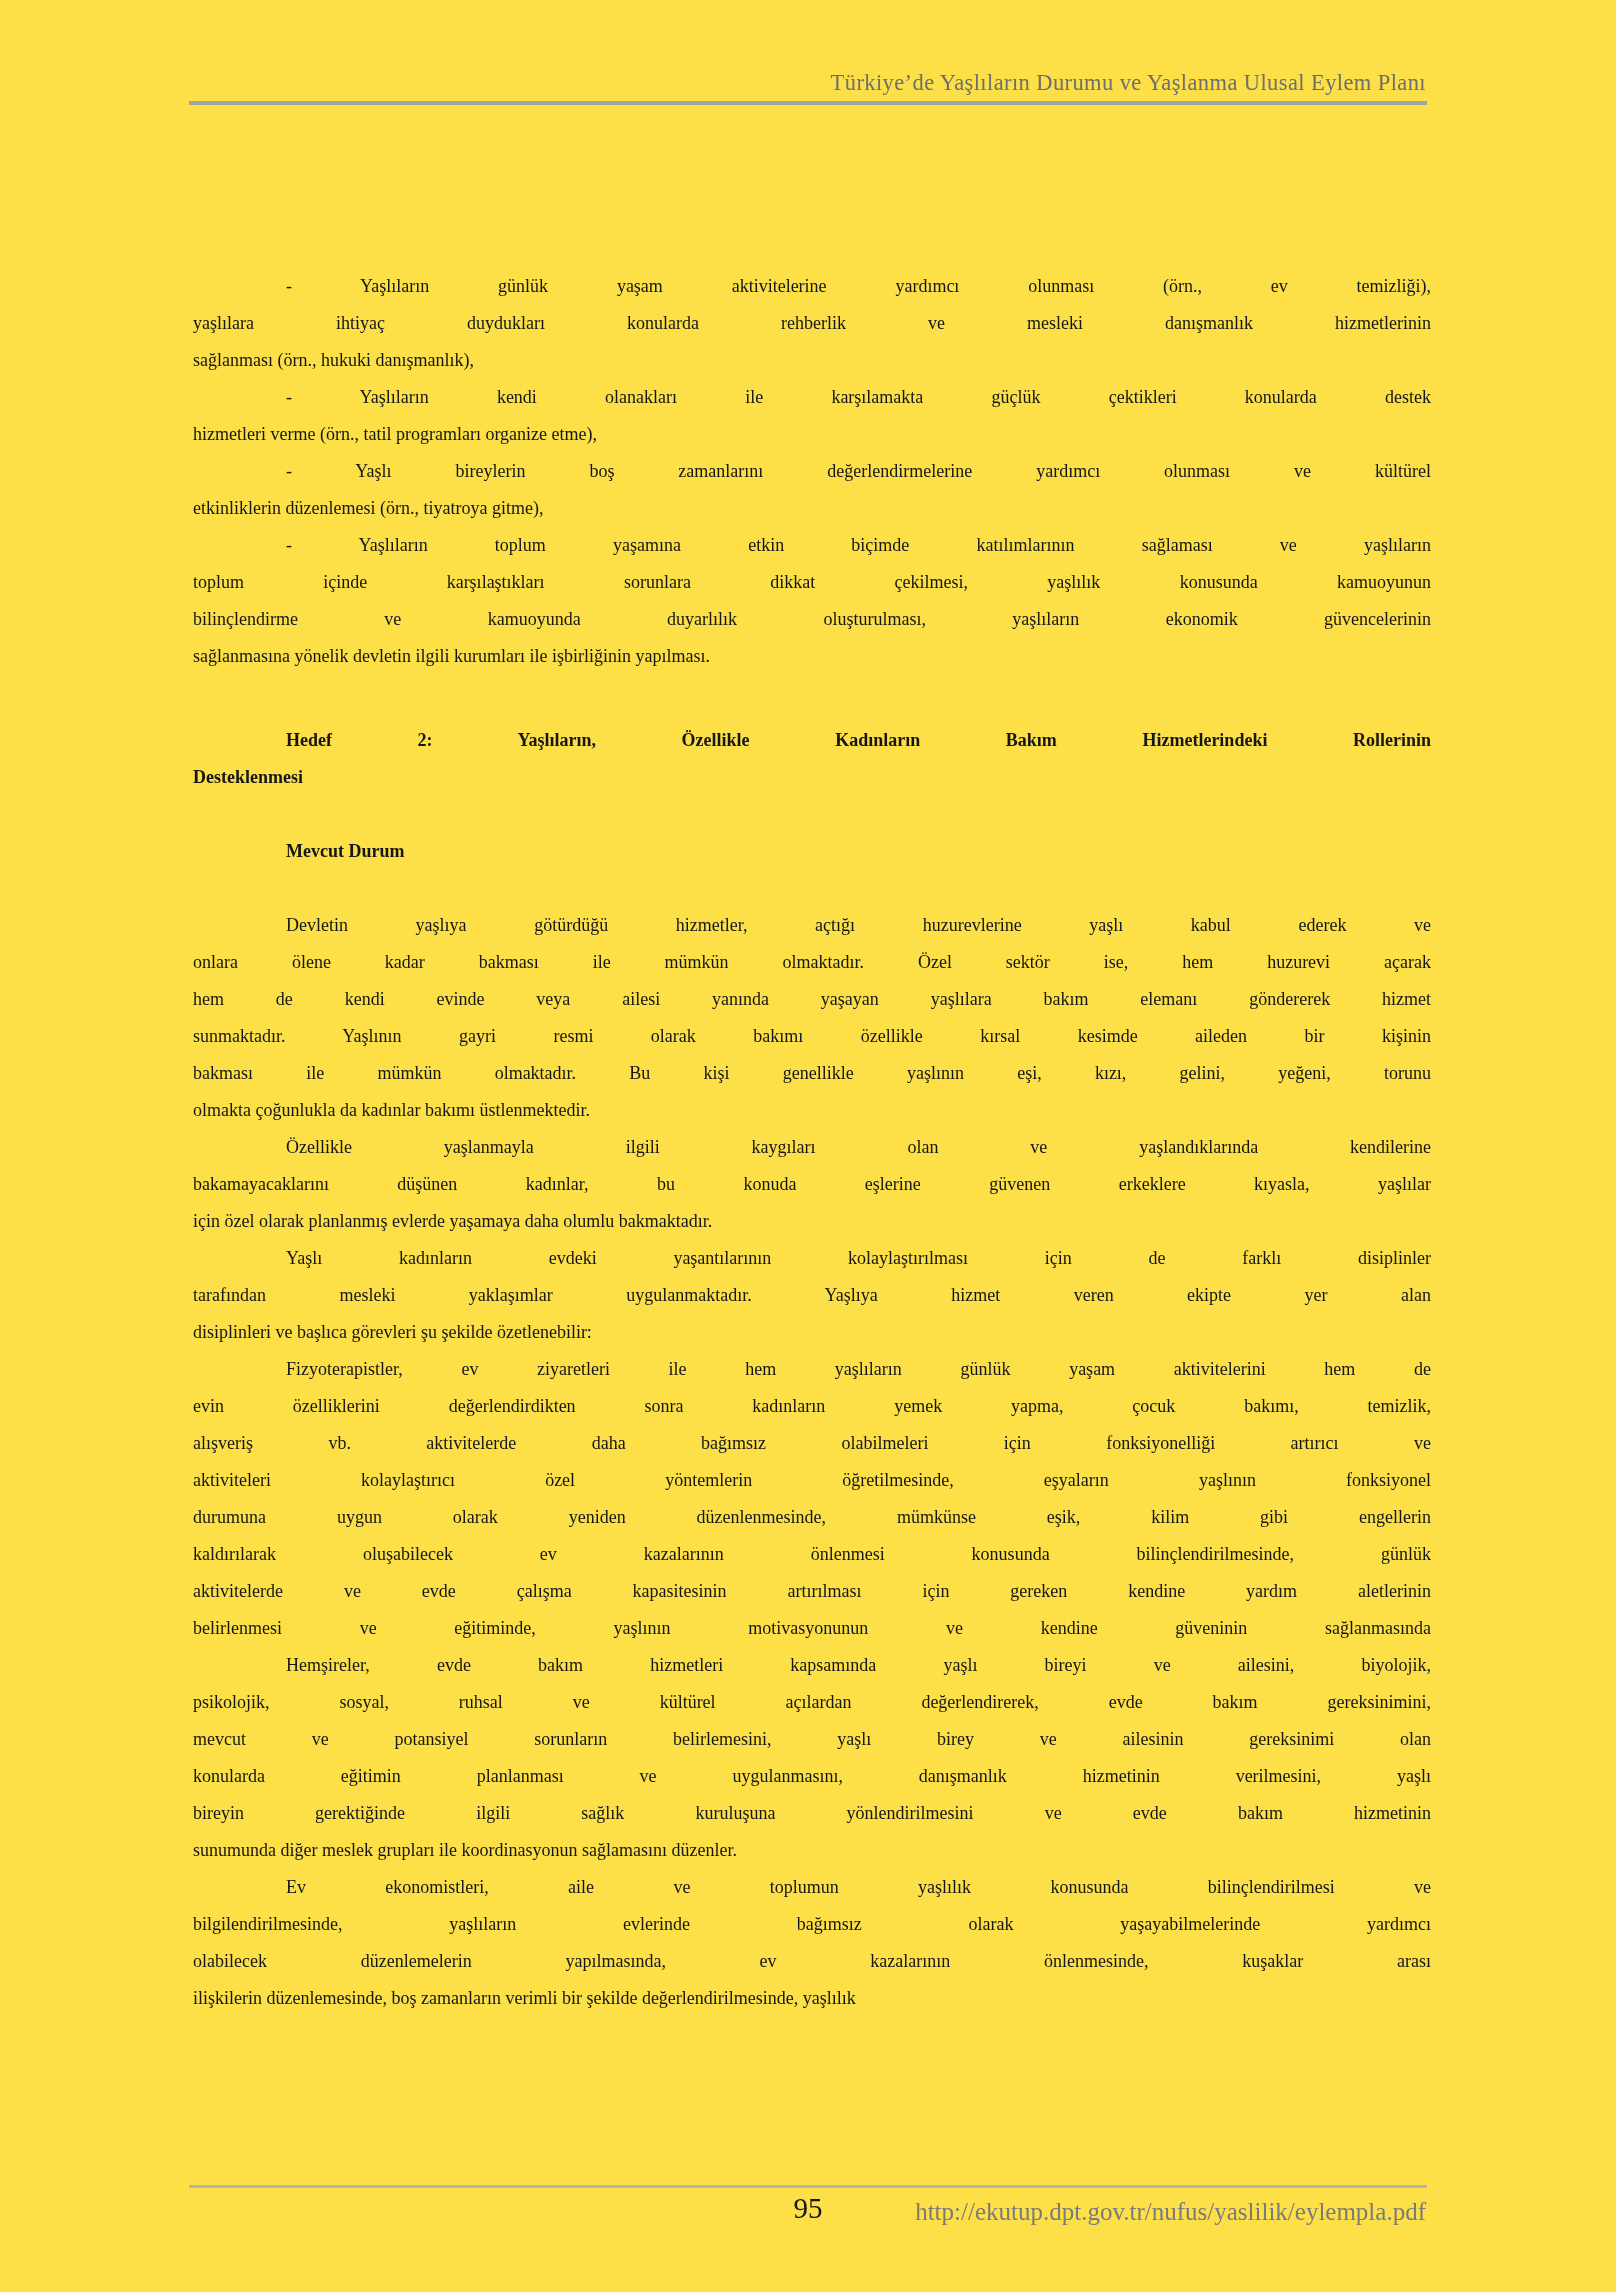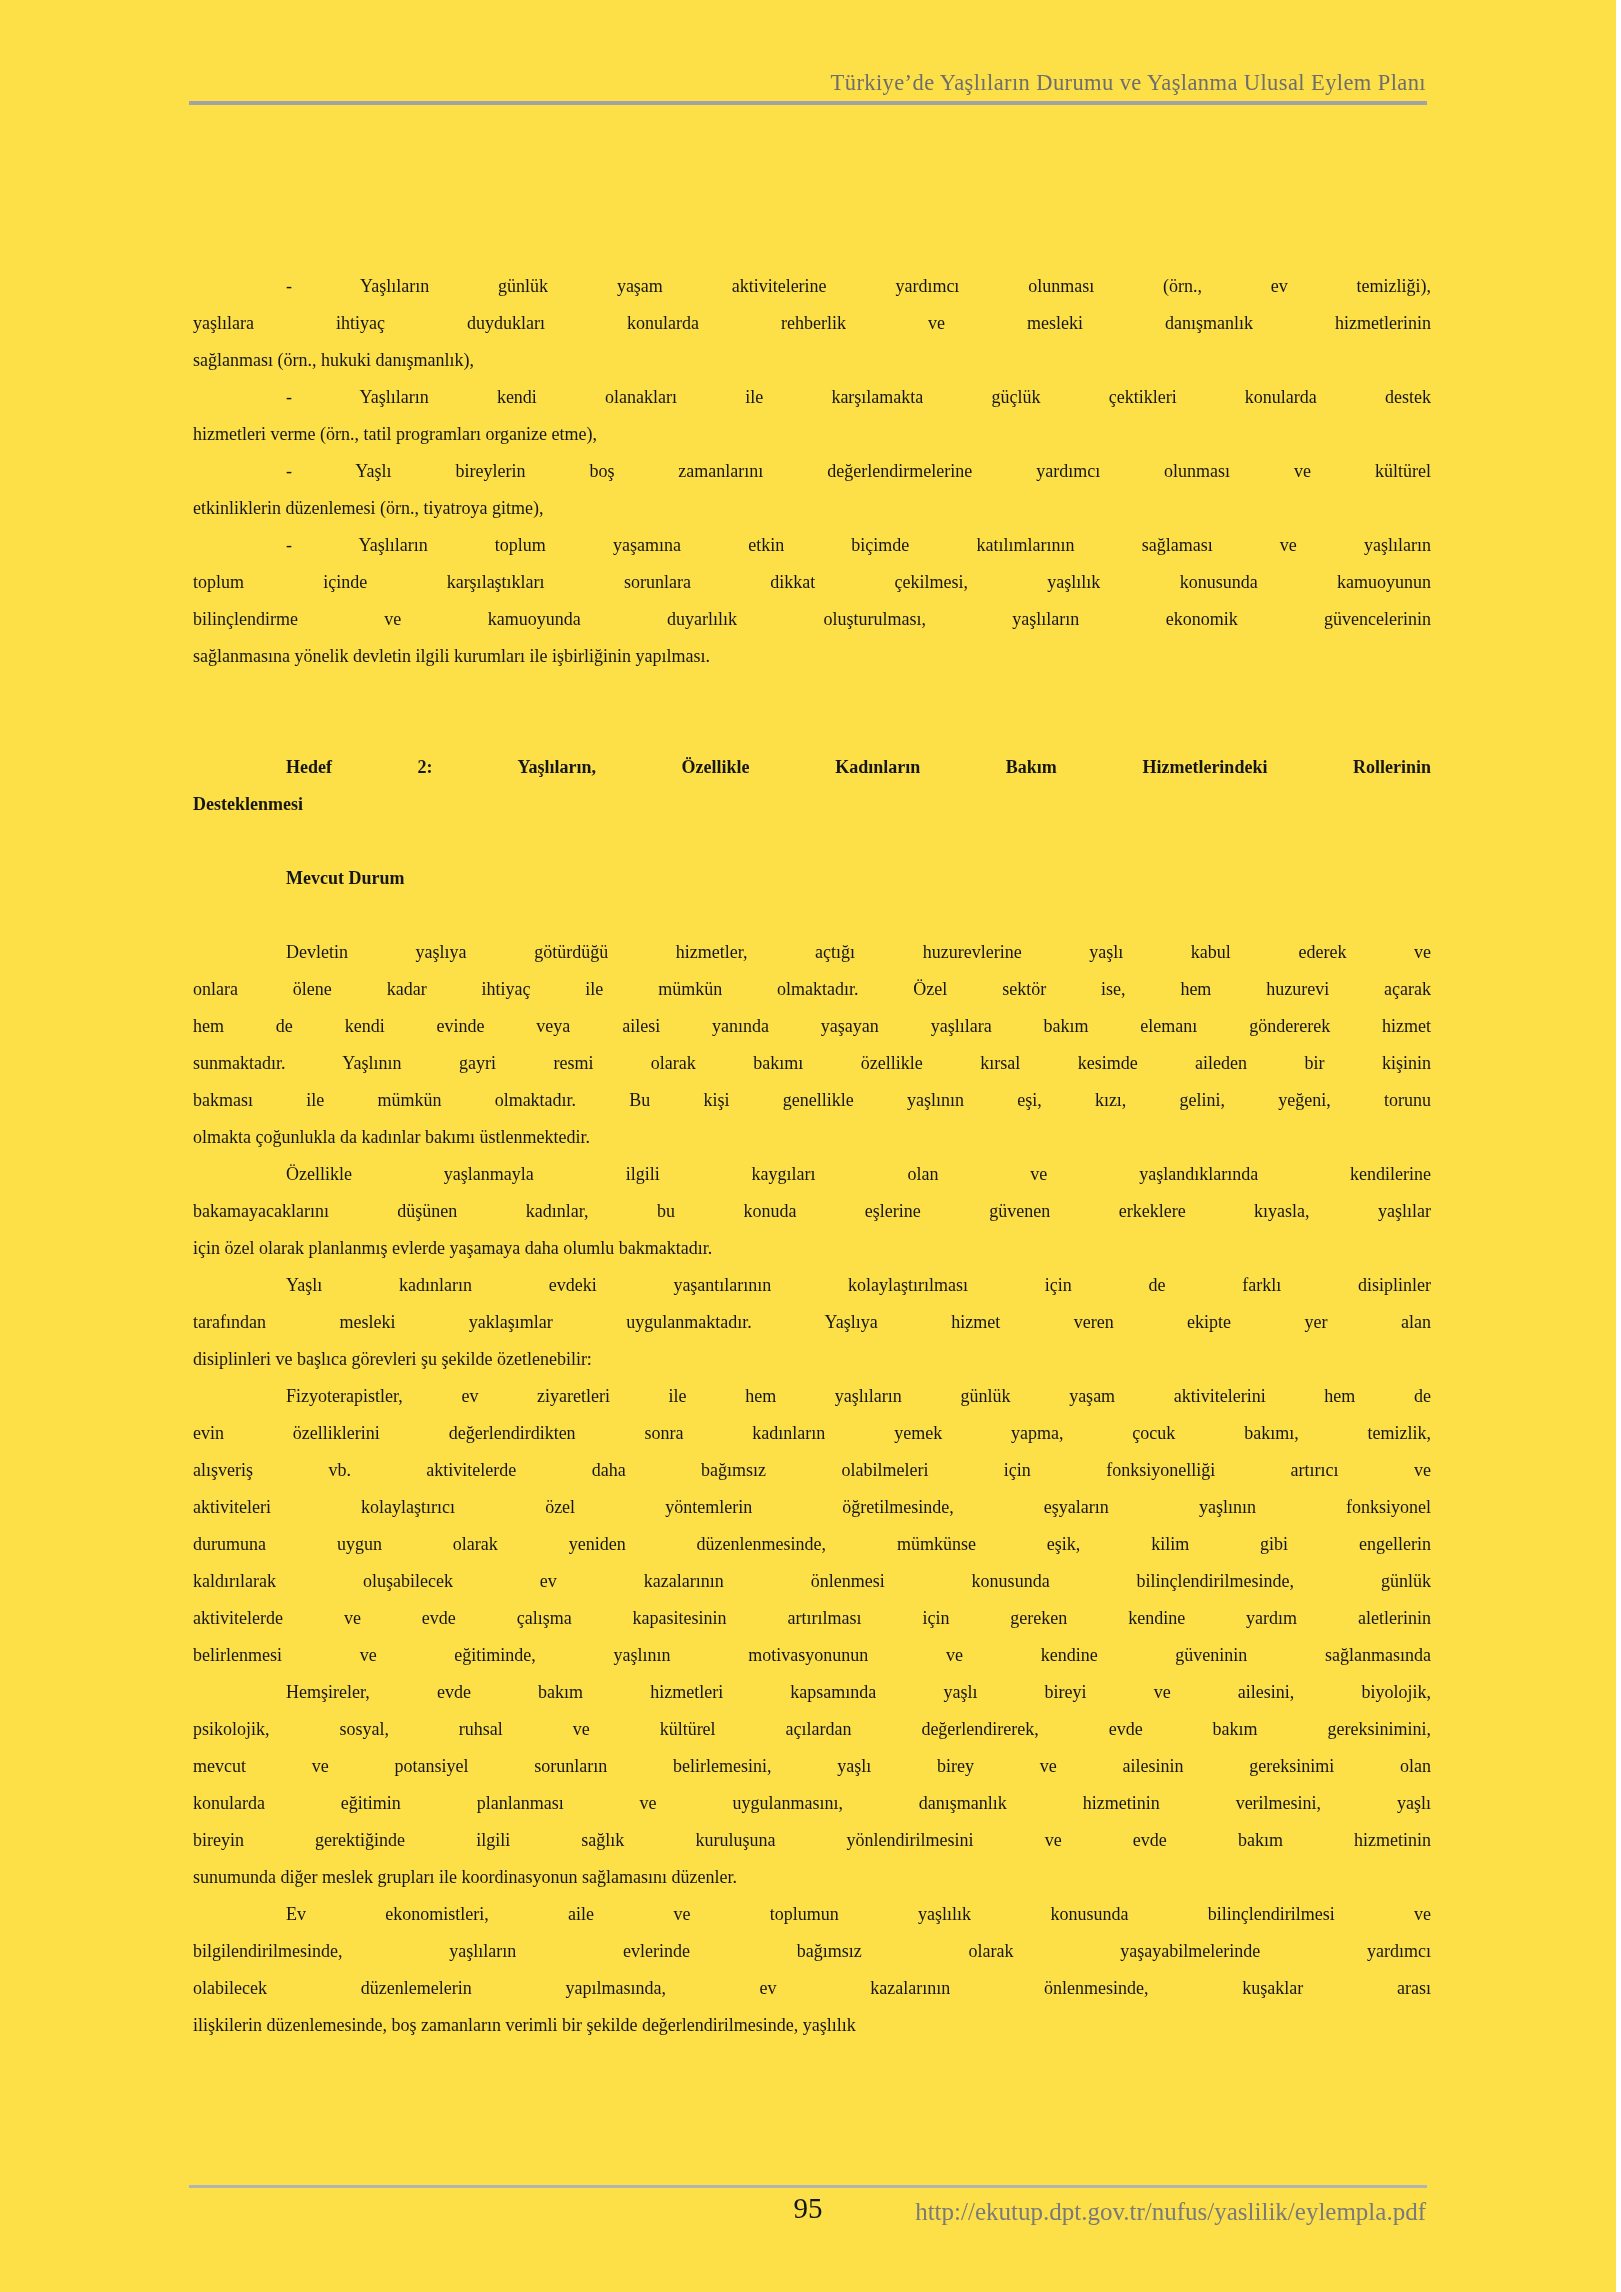--- a/index.html
+++ b/index.html
@@ -28,21 +28,21 @@
     top: 101px; left: 189px; right: 189px;
     height: 3.9px;
     background: var(--rule, #a3a3a3);
   }
   .content {
     position: absolute;
     top: 268px; left: 193px;
     width: 1238px;
   }
   .para { margin: 0; }
-  .para.heading    { margin-top: 74px; font-weight: bold; }
+  .para.heading    { margin-top: 47px; font-weight: bold; }
   .para.subheading { margin-top: 37px; font-weight: bold; }
   .para.subheading + .para.body { margin-top: 37px; }
   .ln {
     font-size: 18px;
     line-height: 37px;
     text-align: justify;
     text-align-last: justify;
   }
   .ln.last  { text-align-last: left; }
   .ln.first { text-indent: 93px; }
@@ -98,21 +98,21 @@
       </div>
       <div class="para heading">
         <div class="ln first">Hedef 2: Yaşlıların, Özellikle Kadınların Bakım Hizmetlerindeki Rollerinin</div>
         <div class="ln last">Desteklenmesi</div>
       </div>
       <div class="para subheading">
         <div class="ln first last">Mevcut Durum</div>
       </div>
       <div class="para body">
         <div class="ln first">Devletin yaşlıya götürdüğü hizmetler, açtığı huzurevlerine yaşlı kabul ederek ve</div>
-        <div class="ln">onlara ölene kadar ihtiyaç ile mümkün olmaktadır. Özel sektör ise, hem huzurevi açarak</div>
+        <div class="ln">onlara ölene kadar bakması ile mümkün olmaktadır. Özel sektör ise, hem huzurevi açarak</div>
         <div class="ln">hem de kendi evinde veya ailesi yanında yaşayan yaşlılara bakım elemanı göndererek hizmet</div>
         <div class="ln">sunmaktadır. Yaşlının gayri resmi olarak bakımı özellikle kırsal kesimde aileden bir kişinin</div>
         <div class="ln">bakması ile mümkün olmaktadır. Bu kişi genellikle yaşlının eşi, kızı, gelini, yeğeni, torunu</div>
         <div class="ln last">olmakta çoğunlukla da kadınlar bakımı üstlenmektedir.</div>
       </div>
       <div class="para body">
         <div class="ln first">Özellikle yaşlanmayla ilgili kaygıları olan ve yaşlandıklarında kendilerine</div>
         <div class="ln">bakamayacaklarını düşünen kadınlar, bu konuda eşlerine güvenen erkeklere kıyasla, yaşlılar</div>
         <div class="ln last">için özel olarak planlanmış evlerde yaşamaya daha olumlu bakmaktadır.</div>
       </div>

